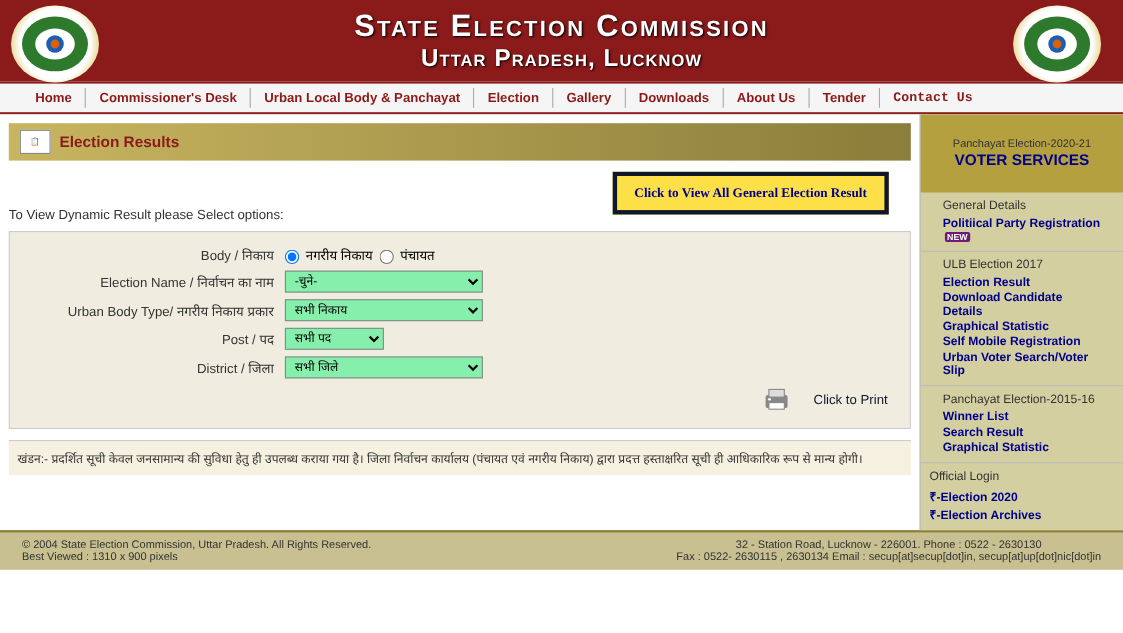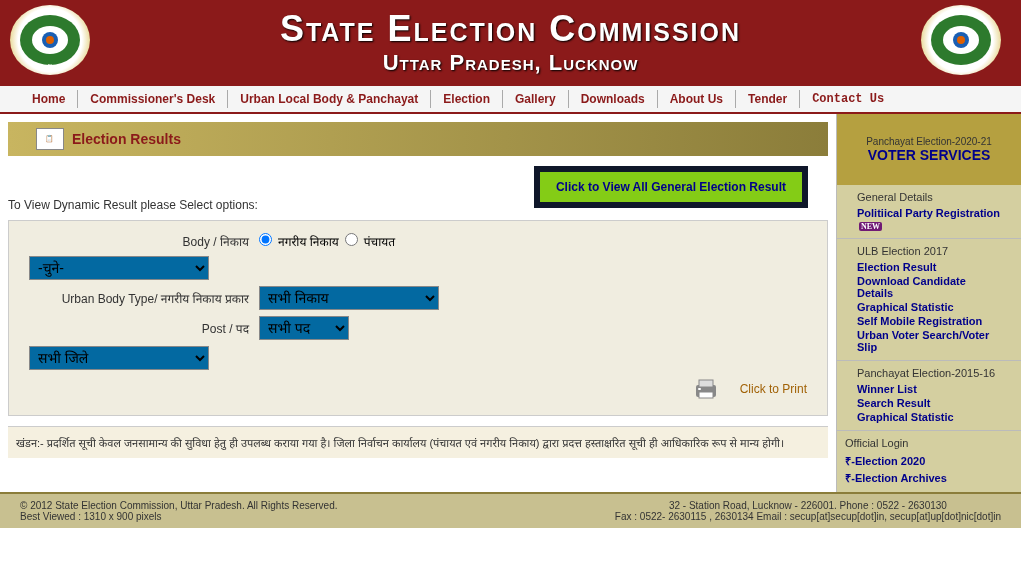--- a/index.html
+++ b/index.html
@@ -5,70 +5,70 @@
     * { margin: 0; padding: 0; box-sizing: border-box; }
     body { font-family: Arial, sans-serif; font-size: 12px; background: #fff; width: 1021px; min-height: 575px; overflow-x: hidden; }
 
     
     .header { background: #8B1A1A; display: flex; align-items: center; justify-content: center; padding: 8px 10px; position: relative; }
     .header-logo-left { position: absolute; left: 10px; top: 5px; width: 90px; height: 70px; }
     .header-logo-right { position: absolute; right: 10px; top: 5px; width: 90px; height: 70px; }
     .logo-circle { width: 80px; height: 70px; background: radial-gradient(circle, #fff 60%, #c8a000 100%); border-radius: 50%; display: flex; align-items: center; justify-content: center; overflow: hidden; }
     .logo-circle svg { width: 70px; height: 60px; }
     .header-text { text-align: center; }
-    .header-title1 { font-size: 36px; font-weight: bold; color: #fff; font-variant: small-caps; letter-spacing: 2px; text-shadow: 1px 1px 2px #000; }
+    .header-title1 { font-size: 28px; font-weight: bold; color: #fff; font-variant: small-caps; letter-spacing: 2px; text-shadow: 1px 1px 2px #000; }
     .header-title2 { font-size: 22px; font-weight: bold; color: #fff; font-variant: small-caps; letter-spacing: 1px; text-shadow: 1px 1px 2px #000; }
 
     
     .nav { background: #f5f5f5; border-top: 2px solid #8B1A1A; border-bottom: 2px solid #8B1A1A; display: flex; align-items: center; padding: 4px 20px; gap: 0; }
     .nav a { color: #8B1A1A; font-size: 12px; font-weight: bold; text-decoration: none; padding: 2px 12px; border-right: 1px solid #aaa; }
     .nav a:last-child { border-right: none; font-family: Liberation Mono, monospace; }
 
     
     .main-layout { display: flex; background: #fff; }
 
     
     .left-content { flex: 1; padding: 8px; }
 
     
-    .results-bar { background: linear-gradient(to right, #c8b560, #8B7D3A); padding: 6px 28px; margin-bottom: 10px; display: flex; align-items: center; gap: 8px; }
+    .results-bar { background: linear-gradient(to right, #c8b560, #8B7D3A); padding: 6px 10px; margin-bottom: 10px; display: flex; align-items: center; gap: 8px; }
     .results-bar-icon { width: 28px; height: 22px; background: #fff; border: 1px solid #888; display: flex; align-items: center; justify-content: center; font-size: 8px; }
     .results-bar-title { color: #8B1A1A; font-size: 14px; font-weight: bold; }
 
     
-    .view-all-btn { background: #84cc16; border: 6px solid #0f172a; padding: 8px 16px; color: #00008B; font-weight: bold; font-size: 12px; cursor: pointer; float: right; margin-right: 20px; }
+    .view-all-btn { background: #fde047; border: 4px solid #0f172a; padding: 8px 16px; color: #00008B; font-weight: bold; font-size: 12px; cursor: pointer; float: right; margin-right: 20px; font-family: Liberation Serif, serif; }
 
     
     .form-area { background: #f0ede0; border: 1px solid #ccc; padding: 12px 20px; margin: 0 0 10px 0; }
     .form-row { display: flex; align-items: center; margin-bottom: 6px; }
     .form-label { text-align: right; min-width: 220px; margin-right: 10px; color: #333; font-size: 12px; }
-    .radio-group { display: flex; gap: 6px; align-items: flex-start; font-size: 12px; }
-    .form-select { font-size: 14px; padding: 2px 4px; border: 1px solid #888; background: #0369a1; min-width: 180px; }
+    .radio-group { display: flex; gap: 6px; align-items: flex-end; font-size: 12px; }
+    .form-select { font-size: 11px; padding: 2px 4px; border: 1px solid #888; background: #86efac; min-width: 180px; }
     .form-select-sm { min-width: 90px; }
 
     
     .print-area { text-align: right; margin-top: 8px; }
-    .print-icon { display: inline-flex; align-items: center; gap: 20px; color: #a16207; font-size: 12px; cursor: pointer; }
+    .print-icon { display: inline-flex; align-items: center; gap: 20px; color: #0f172a; font-size: 12px; cursor: pointer; }
 
     
     .disclaimer { font-size: 11px; color: #333; padding: 8px; background: #f5f0e0; border-top: 1px solid #ccc; }
 
     
     .right-sidebar { width: 185px; min-width: 185px; background: #d4cfa0; border-left: 1px solid #bbb; }
 
     
     .voter-services-box { background: #b5a040; padding: 22px 8px; text-align: center; margin-bottom: 0; }
     .panchayat-label { font-size: 10px; color: #333; }
     .voter-services-title { font-size: 14px; font-weight: bold; color: #00008B; }
 
     
     .sidebar-section { padding: 6px 20px; border-bottom: 1px solid #bbb; }
     .sidebar-section-title { font-size: 11px; color: #333; font-weight: normal; margin-bottom: 3px; }
     .sidebar-link { display: block; color: #00008B; font-size: 11px; font-weight: bold; text-decoration: none; padding: 1px 0; }
-    .new-badge { display: inline-block; background: #701a75; color: #fff; font-size: 8px; padding: 0 2px; border-radius: 2px; margin-left: 2px; vertical-align: middle; font-family: Liberation Serif, serif; }
+    .new-badge { display: inline-block; background: #701a75; color: #fff; font-size: 8px; padding: 0 2px; border-radius: 2px; margin-left: 2px; vertical-align: middle; }
 
     
     .official-login { padding: 6px 8px; }
     .official-login-title { font-size: 11px; color: #333; margin-bottom: 3px; }
 
     
     .visits-bar { background: #c8c090; padding: 4px 8px; display: flex; align-items: center; gap: 8px; font-size: 11px; }
     .visits-globe { width: 18px; height: 18px; background: radial-gradient(circle at 40% 40%, #88aaff, #2244cc); border-radius: 50%; display: inline-block; }
 
     
@@ -142,40 +142,42 @@
         <div class="form-label">Body / निकाय</div>
         <div class="radio-group">
           <input type="radio" name="body" value="nagariya" checked="" style="">
           <span>नगरीय निकाय</span>
           <input type="radio" name="body" value="panchayat" style="">
           <span>पंचायत</span>
         </div>
       </div>
 
       <div class="form-row">
+        <div class="form-label">Election Name / निर्वाचन का नाम</div>
         <select class="form-select">
           <option>-चुने-</option>
         </select>
       </div>
 
       <div class="form-row">
         <div class="form-label">Urban Body Type/ नगरीय निकाय प्रकार</div>
         <select class="form-select">
           <option>सभी निकाय</option>
         </select>
       </div>
 
       <div class="form-row">
         <div class="form-label">Post / पद</div>
         <select class="form-select form-select-sm">
           <option>सभी पद</option>
         </select>
       </div>
 
       <div class="form-row">
+        <div class="form-label">District / जिला</div>
         <select class="form-select">
           <option>सभी जिले</option>
         </select>
       </div>
 
       <div class="print-area">
         <span class="print-icon">
           <svg width="28" height="22" viewBox="0 0 28 22">
             <rect x="4" y="7" width="20" height="12" rx="2" fill="#888"></rect>
             <rect x="7" y="2" width="14" height="7" fill="#ddd" stroke="#888"></rect>
@@ -224,20 +226,20 @@
       <a href="#" class="sidebar-link">₹-Election 2020</a>
       <a href="#" class="sidebar-link">₹-Election Archives</a>
     </div>
 
 
   </div>
 </div>
 
 <div class="footer">
   <div class="footer-left">
-    <div>© 2012 State Election Commission, Uttar Pradesh. All Rights Reserved.</div>
+    <div>© 2004 State Election Commission, Uttar Pradesh. All Rights Reserved.</div>
     <div>Best Viewed : 1310 x 900 pixels</div>
   </div>
   <div class="footer-center">
     <div>32 - Station Road, Lucknow - 226001. Phone : 0522 - 2630130</div>
     <div>Fax : 0522- 2630115 , 2630134 Email : secup[at]secup[dot]in, secup[at]up[dot]nic[dot]in</div>
   </div>
 </div>
 
 </body></html>

